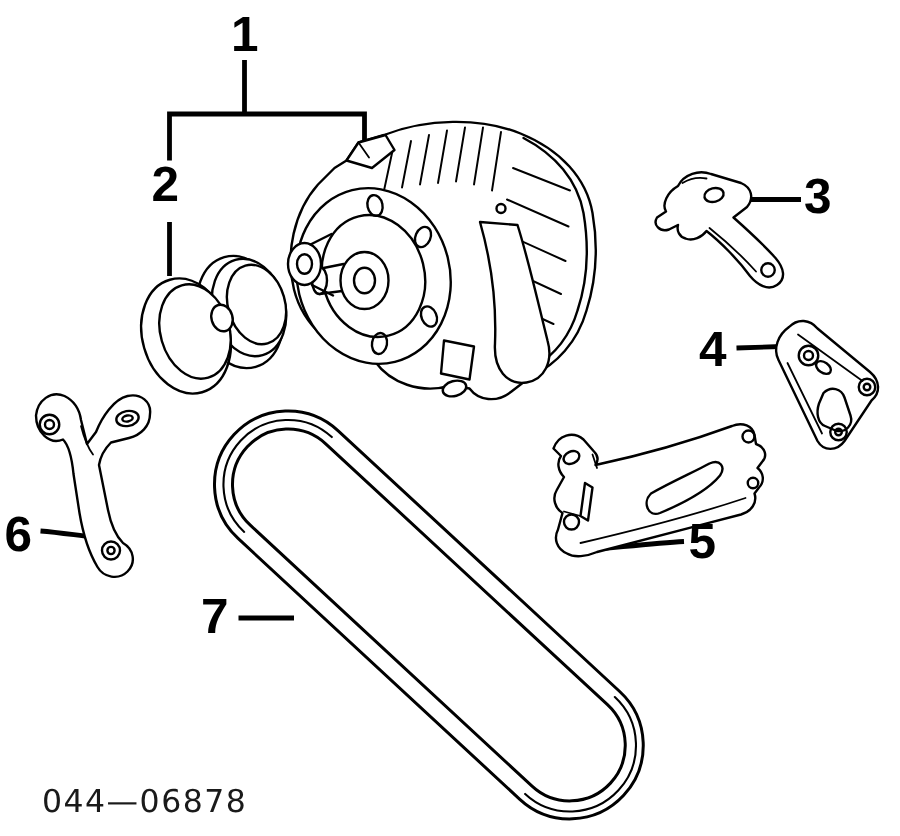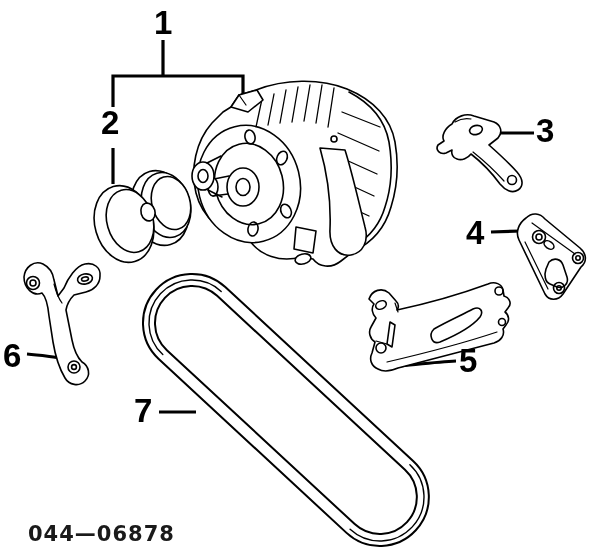--- a/index.html
+++ b/index.html
@@ -15,21 +15,21 @@
   .fw  { stroke:var(--line,#000); fill:var(--bg,#fff); stroke-width:1.6; stroke-linejoin:round; }
   .thick { stroke:var(--line,#000); fill:none; stroke-width:3.2; stroke-linecap:butt; stroke-linejoin:miter; }
   .callout-label {
     position:absolute; color:var(--line,#000);
     font-size:33px; font-weight:700; line-height:1;
     user-select:none; white-space:nowrap;
   }
   .part-code {
     position:absolute; left:28px; top:522px;
     font-family:"DejaVu Sans", sans-serif;
-    font-size:21px; font-weight:700; letter-spacing:1px;
+    font-size:21px; font-weight:400; letter-spacing:1px;
     color:#1a1a1a; white-space:nowrap;
   }
 </style>
 </head>
 <body>
 
 <div class="stage">
 
   <svg width="600" height="557" viewBox="0 0 600 557">
 

